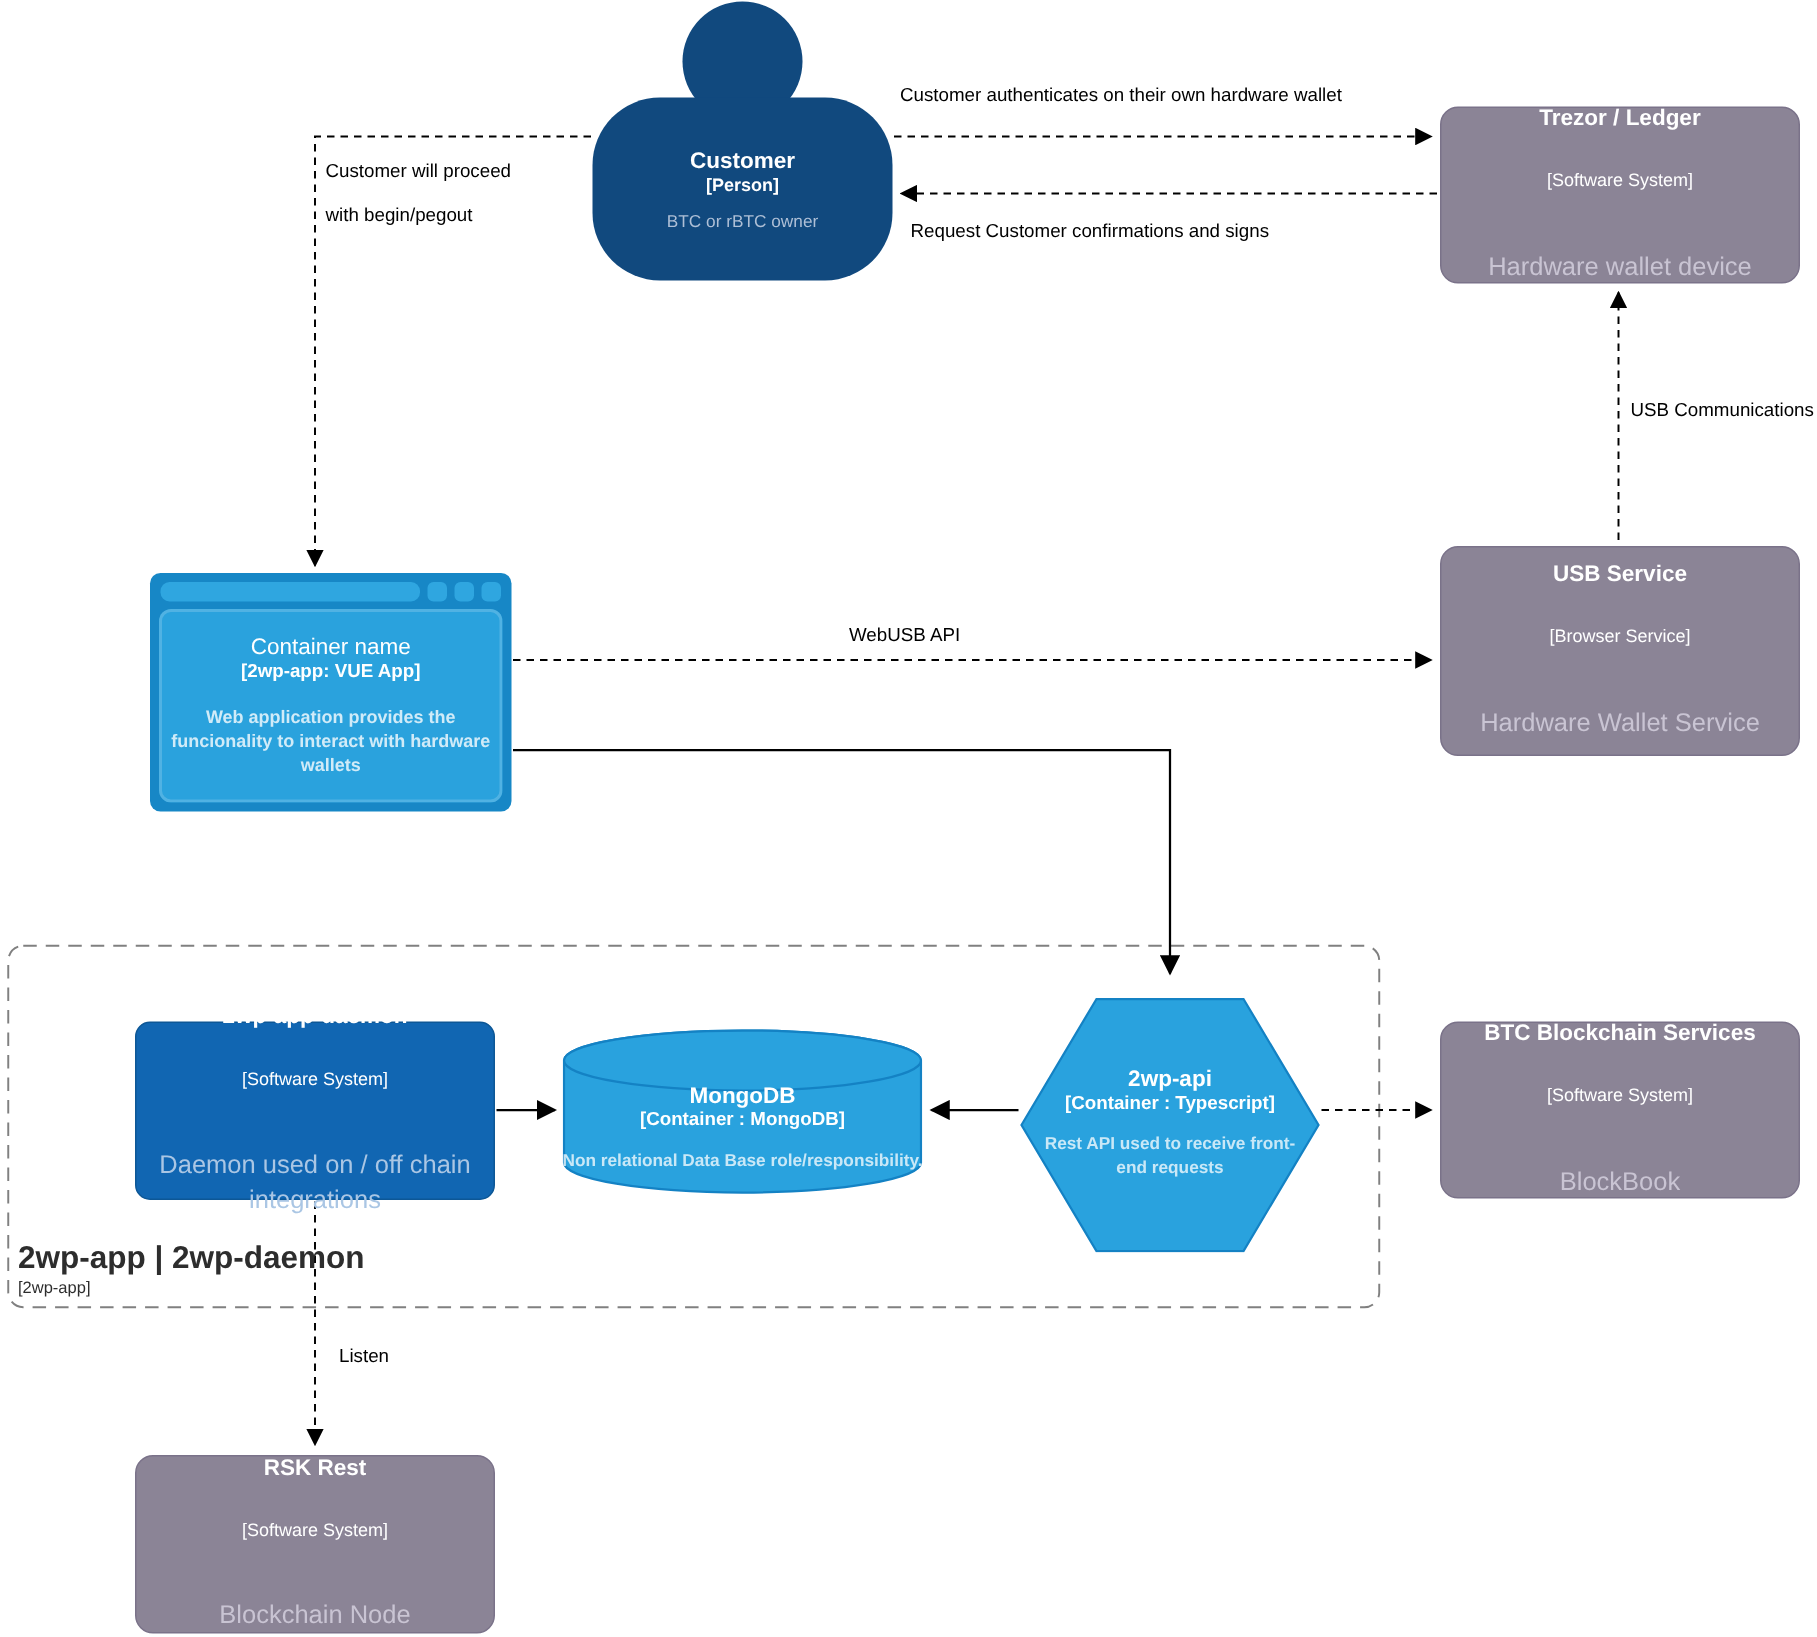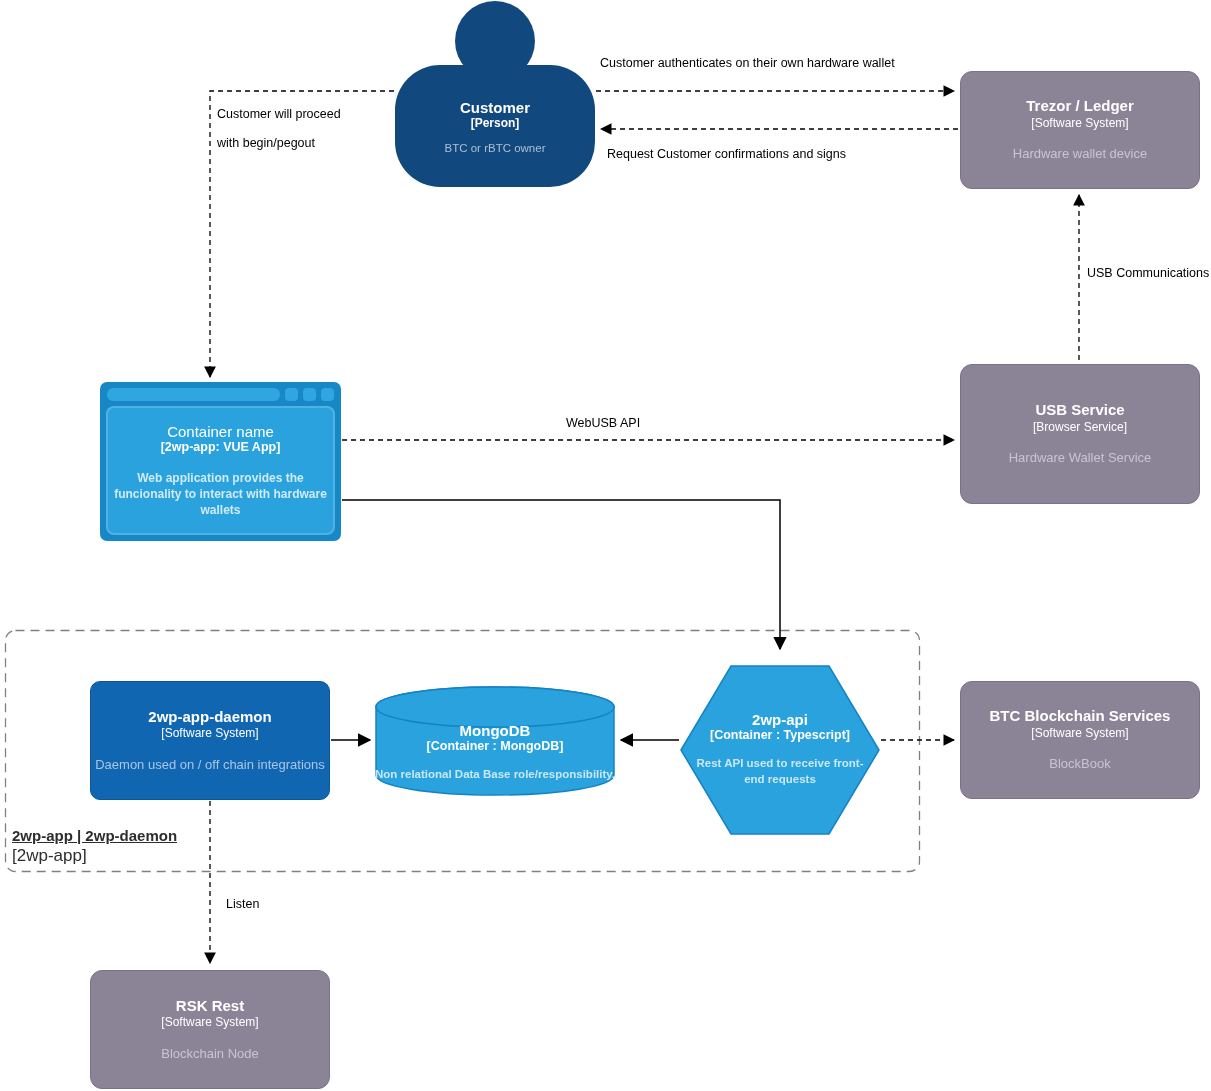--- a/index.html
+++ b/index.html
@@ -3,24 +3,24 @@
 <meta charset="utf-8">
 <style>
   html,body { margin:0; padding:0; background:#ffffff; }
   .canvas {
     position:relative; width:1211px; height:1091px; overflow:hidden;
     font-family:"Liberation Sans", sans-serif; background:#ffffff;
   }
   svg.wires { position:absolute; left:0; top:0; z-index:1; pointer-events:none; }
 
   .node { position:absolute; z-index:2; display:flex; flex-direction:column;
-          align-items:center; justify-content:center; text-align:center; box-sizing:border-box; }
+          align-items:center; justify-content:center; text-align:center; box-sizing:border-box;gap:24px; }
   .node .title { font-size:15px; font-weight:bold; color:#ffffff; line-height:1.25; }
   .node .type  { font-size:12px; color:#ffffff; line-height:1.3; }
-  .node .desc  { font-size:13px; margin-top:14px; line-height:1.35; }
+  .node .desc  { font-size:17px; margin-top:14px; line-height:1.35; }
 
   
   .gray { background:#8B8496; border:1px solid #7a7289; border-radius:12px; }
   .gray .desc { color:#c9c4d3; }
 
   
   .person-wrap { position:absolute; z-index:2; }
   .person-head { position:absolute; left:50%; transform:translateX(-50%); top:0;
                  width:80px; height:80px; border-radius:50%; background:#11497E; }
   .person-body { position:absolute; left:0; bottom:0; width:200px; height:122px;
@@ -54,22 +54,22 @@
                      align-items:center; text-align:center; }
   .shape-node .title { font-size:15px; font-weight:bold; color:#fff; }
   .shape-node .type { font-size:12.5px; font-weight:bold; color:#fff; }
   .shape-node .desc { font-size:11.5px; font-weight:bold; color:rgba(255,255,255,0.75);
                       margin-top:14px; line-height:1.35; }
 
   
   .elabel { position:absolute; z-index:2; font-size:12.5px; color:#000000; white-space:nowrap; }
 
   .boundary-label { position:absolute; z-index:2; color:#2d2d2d; }
-  .boundary-label .bt { font-size:15px; font-weight:bold;text-decoration:underline; }
-  .boundary-label .bs { font-size:17px; margin-top:2px; }
+  .boundary-label .bt { font-size:21px; font-weight:bold; }
+  .boundary-label .bs { font-size:11px; margin-top:2px; }
 </style>
 </head>
 <body>
 
 <div class="canvas">
 
   <svg class="wires" width="1211" height="1091">
     <defs>
       <marker id="arrow" viewBox="0 0 10 10" refX="9" refY="5" markerWidth="9" markerHeight="9" orient="auto-start-reverse">
         <path d="M0,0 L10,5 L0,10 z" fill="#000"></path>

